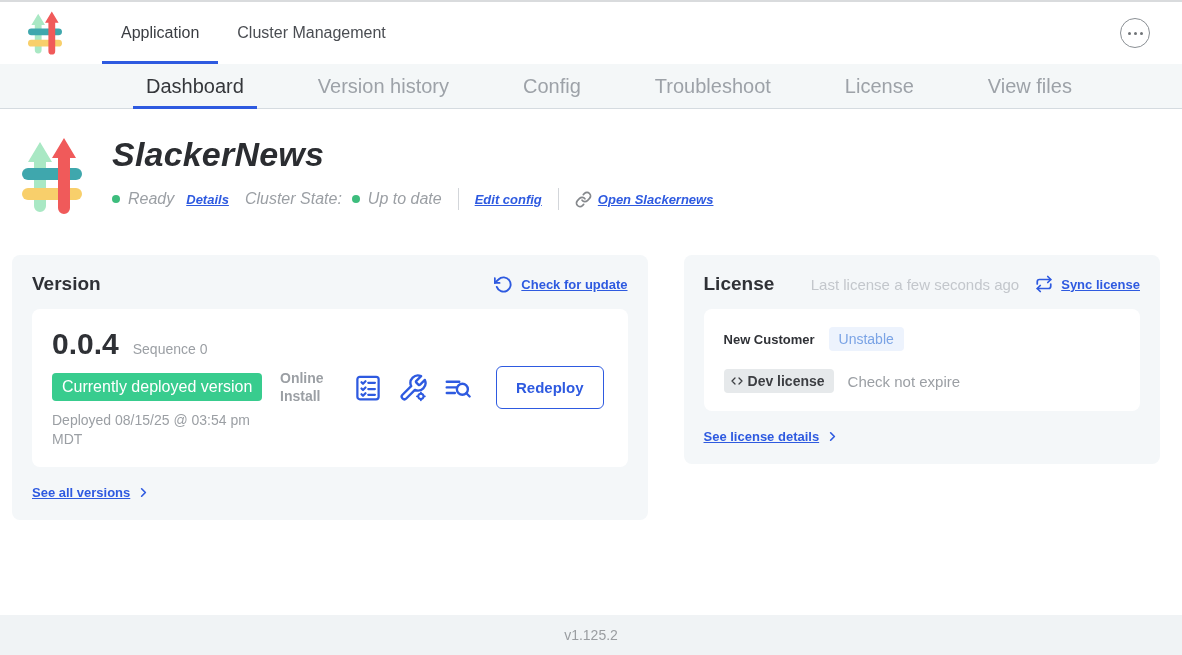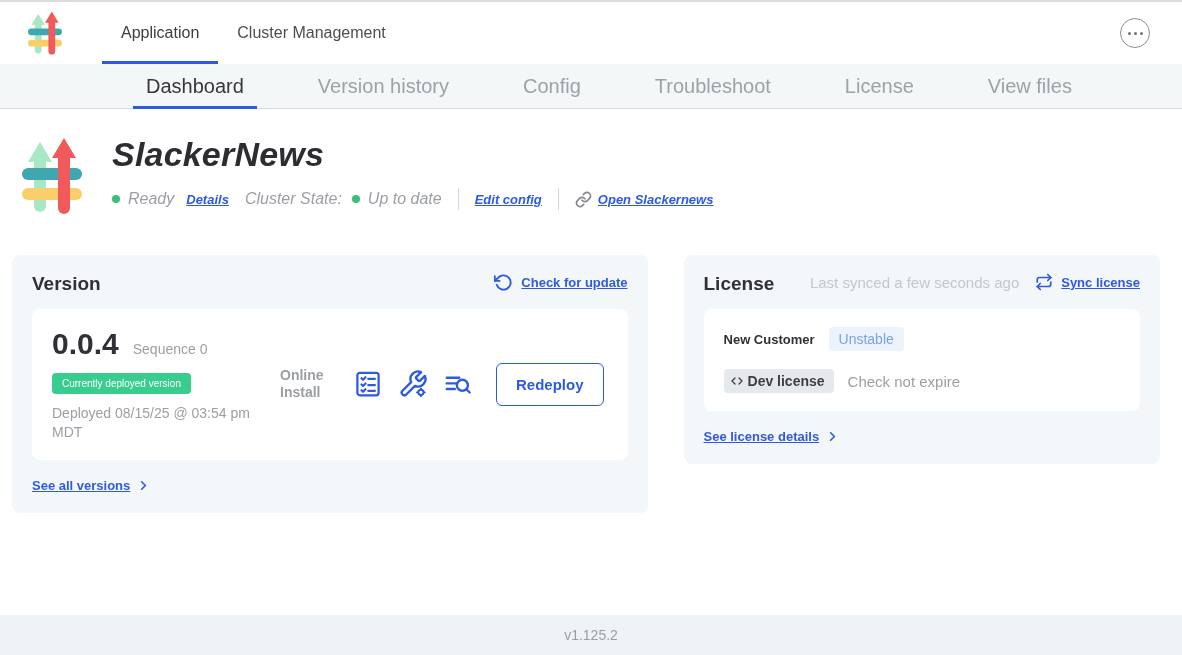--- a/index.html
+++ b/index.html
@@ -85,35 +85,35 @@
   .status-row .cluster-lbl{margin-left:16px;margin-right:10px;}
   .vdivider{width:1px;height:22px;background:#d3d6da;margin:0 16px;flex:none;}
   .openlink{display:flex;align-items:center;gap:6px;}
 
   
   .cards{display:flex;align-items:flex-start;gap:36px;margin:40px 22px 0 12px;}
   .card{
     flex:1 1 0;background:var(--card-bg);border-radius:8px;
     padding:18px 20px 20px;
   }
-  .card-head{display:flex;align-items:flex-start;justify-content:space-between;}
+  .card-head{display:flex;align-items:center;justify-content:space-between;}
   .card-title{font-size:19px;font-weight:bold;color:var(--heading-dark);}
   .head-right{display:flex;align-items:center;gap:8px;}
   .inner-card{background:#fff;border-radius:8px;margin-top:14px;padding:18px 20px;}
 
   
   .ver-inner{display:flex;align-items:center;justify-content:space-between;}
   .ver-left{width:228px;flex:none;}
   .ver-num-row{display:flex;align-items:baseline;}
   .ver-num{font-size:30px;font-weight:bold;color:var(--heading-dark);}
   .ver-seq{font-size:14px;color:var(--text-gray);margin-left:14px;}
   .deployed-badge{
     display:inline-block;margin-top:12px;
     background:var(--badge-green);color:#fff;
-    font-size:10px;padding:5px 10px;border-radius:4px;
+    font-size:16px;padding:5px 10px;border-radius:4px;
   }
   .deployed-at{margin-top:10px;font-size:14px;color:var(--text-gray);line-height:1.35;max-width:225px;}
   .ver-right{display:flex;align-items:center;gap:23px;padding-right:4px;}
   .install-type{font-size:14px;font-weight:bold;color:var(--text-gray);line-height:1.25;width:50px;flex:none;}
   .action-icons{display:flex;align-items:center;gap:15px;}
   .action-icons svg{display:block;cursor:pointer;}
   .redeploy-btn{
     background:#fff;border:1px solid var(--link-blue);color:var(--link-blue);
     font-size:15px;font-weight:bold;border-radius:6px;
     padding:12px 19px;cursor:pointer;font-family:inherit;
@@ -270,21 +270,21 @@
       <svg width="15" height="15" viewBox="0 0 24 24" fill="none" stroke="#2e5ae0" stroke-width="2.6" stroke-linecap="round" stroke-linejoin="round">
         <polyline points="9 18 15 12 9 6"></polyline>
       </svg>
     </a>
   </div>
 
   <div class="card">
     <div class="card-head">
       <div class="card-title">License</div>
       <div class="head-right">
-        <span class="synced-text">Last synced a few seconds ago</span>
+        <span class="synced-text">Last license a few seconds ago</span>
         <a class="blue-link head-right">
           <svg width="18" height="18" viewBox="0 0 24 24" fill="none" stroke="#2e5ae0" stroke-width="2.3" stroke-linecap="round" stroke-linejoin="round">
             <polyline points="17 2 21 6 17 10"></polyline>
             <path d="M3 12V9a3 3 0 0 1 3-3h15"></path>
             <polyline points="7 22 3 18 7 14"></polyline>
             <path d="M21 12v3a3 3 0 0 1-3 3H3"></path>
           </svg>
           <span>Sync license</span>
         </a>
       </div>

